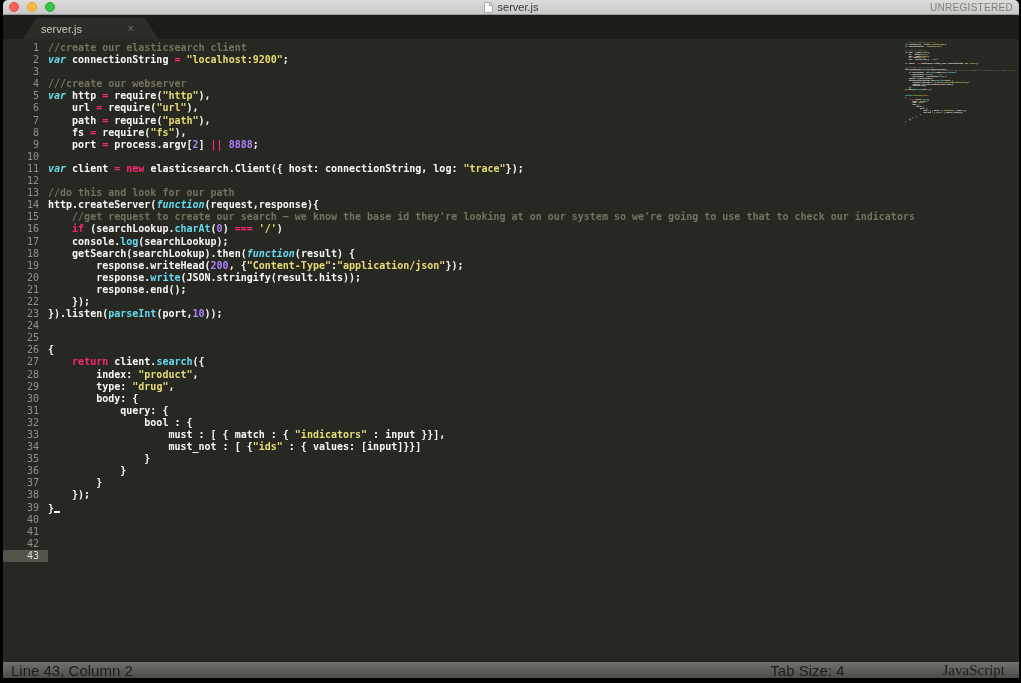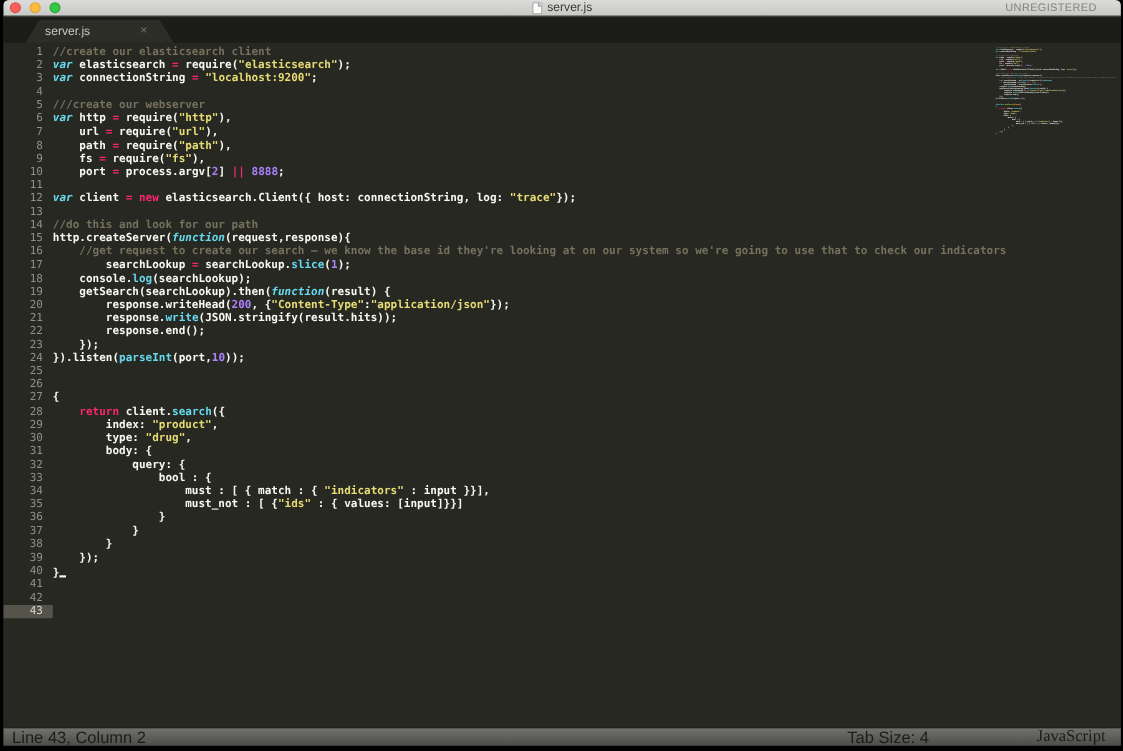--- a/index.html
+++ b/index.html
@@ -32,21 +32,21 @@
   .doc-icon{
     width:9px;height:11px;background:#fdfdfd;border:1px solid #a9a9a7;
     border-radius:1px;position:relative;box-sizing:border-box;
   }
   .doc-icon:before{
     content:"";position:absolute;right:-1px;top:-1px;width:3px;height:3px;
     background:#c8c8c6;border-left:1px solid #a9a9a7;border-bottom:1px solid #a9a9a7;
   }
   .win-title{font-size:11px;color:#3a3a3a;}
   .unregistered{
-    margin-left:auto;margin-right:22px;font-size:10px;color:#82827e;letter-spacing:.3px;
+    margin-left:auto;margin-right:6px;font-size:10px;color:#82827e;letter-spacing:.3px;
   }
   
   .tabbar{
     height:24px;flex:0 0 24px;background:#1c1c18;position:relative;
     display:flex;align-items:flex-end;
   }
   .tab{
     margin-left:20px;width:135px;height:21px;background:#2d2d27;
     clip-path:polygon(0 100%,13px 0,calc(100% - 13px) 0,100% 100%);
     display:flex;align-items:center;position:relative;
@@ -167,36 +167,35 @@
         <div class="ln">37</div>
         <div class="ln">38</div>
         <div class="ln">39</div>
         <div class="ln">40</div>
         <div class="ln">41</div>
         <div class="ln">42</div>
         <div class="ln cur">43</div>
       </div>
     <div class="code-area">
         <div class="cl"><span class="c">//create our elasticsearch client</span></div>
-        <div class="cl"><span class="k">var</span><span class="p"> elasticsearch </span><span class="o">=</span><span class="p"> require(</span><span class="s">"elasticsearch"</span><span class="p">);</span></div>
         <div class="cl"><span class="k">var</span><span class="p"> connectionString </span><span class="o">=</span><span class="p"> </span><span class="s">"localhost:9200"</span><span class="p">;</span></div>
         <div class="cl">&nbsp;</div>
         <div class="cl"><span class="c">///create our webserver</span></div>
         <div class="cl"><span class="k">var</span><span class="p"> http </span><span class="o">=</span><span class="p"> require(</span><span class="s">"http"</span><span class="p">),</span></div>
         <div class="cl"><span class="p">    url </span><span class="o">=</span><span class="p"> require(</span><span class="s">"url"</span><span class="p">),</span></div>
         <div class="cl"><span class="p">    path </span><span class="o">=</span><span class="p"> require(</span><span class="s">"path"</span><span class="p">),</span></div>
         <div class="cl"><span class="p">    fs </span><span class="o">=</span><span class="p"> require(</span><span class="s">"fs"</span><span class="p">),</span></div>
         <div class="cl"><span class="p">    port </span><span class="o">=</span><span class="p"> process.argv[</span><span class="n">2</span><span class="p">] </span><span class="o">||</span><span class="p"> </span><span class="n">8888</span><span class="p">;</span></div>
         <div class="cl">&nbsp;</div>
         <div class="cl"><span class="k">var</span><span class="p"> client </span><span class="o">=</span><span class="p"> </span><span class="o">new</span><span class="p"> elasticsearch.Client({ host: connectionString, log: </span><span class="s">"trace"</span><span class="p">});</span></div>
         <div class="cl">&nbsp;</div>
         <div class="cl"><span class="c">//do this and look for our path</span></div>
         <div class="cl"><span class="p">http.createServer(</span><span class="k">function</span><span class="p">(request,response){</span></div>
         <div class="cl"><span class="c">    //get request to create our search – we know the base id they're looking at on our system so we're going to use that to check our indicators</span></div>
-        <div class="cl"><span class="p">        searchLookup </span><span class="o">=</span><span class="p"> searchLookup.</span><span class="f">slice</span><span class="p">(</span><span class="n">1</span><span class="p">);</span></div>
+        <div class="cl"><span class="p">    </span><span class="o">if</span><span class="p"> (searchLookup.</span><span class="f">charAt</span><span class="p">(</span><span class="n">0</span><span class="p">) </span><span class="o">===</span><span class="p"> </span><span class="s">'/'</span><span class="p">)</span></div>
         <div class="cl"><span class="p">    console.</span><span class="f">log</span><span class="p">(searchLookup);</span></div>
         <div class="cl"><span class="p">    getSearch(searchLookup).then(</span><span class="k">function</span><span class="p">(result) {</span></div>
         <div class="cl"><span class="p">        response.writeHead(</span><span class="n">200</span><span class="p">, {</span><span class="s">"Content-Type"</span><span class="p">:</span><span class="s">"application/json"</span><span class="p">});</span></div>
         <div class="cl"><span class="p">        response.</span><span class="f">write</span><span class="p">(JSON.stringify(result.hits));</span></div>
         <div class="cl"><span class="p">        response.end();</span></div>
         <div class="cl"><span class="p">    });</span></div>
         <div class="cl"><span class="p">}).listen(</span><span class="f">parseInt</span><span class="p">(port,</span><span class="n">10</span><span class="p">));</span></div>
         <div class="cl">&nbsp;</div>
         <div class="cl">&nbsp;</div>
         <div class="cl"><span class="p">{</span></div>

